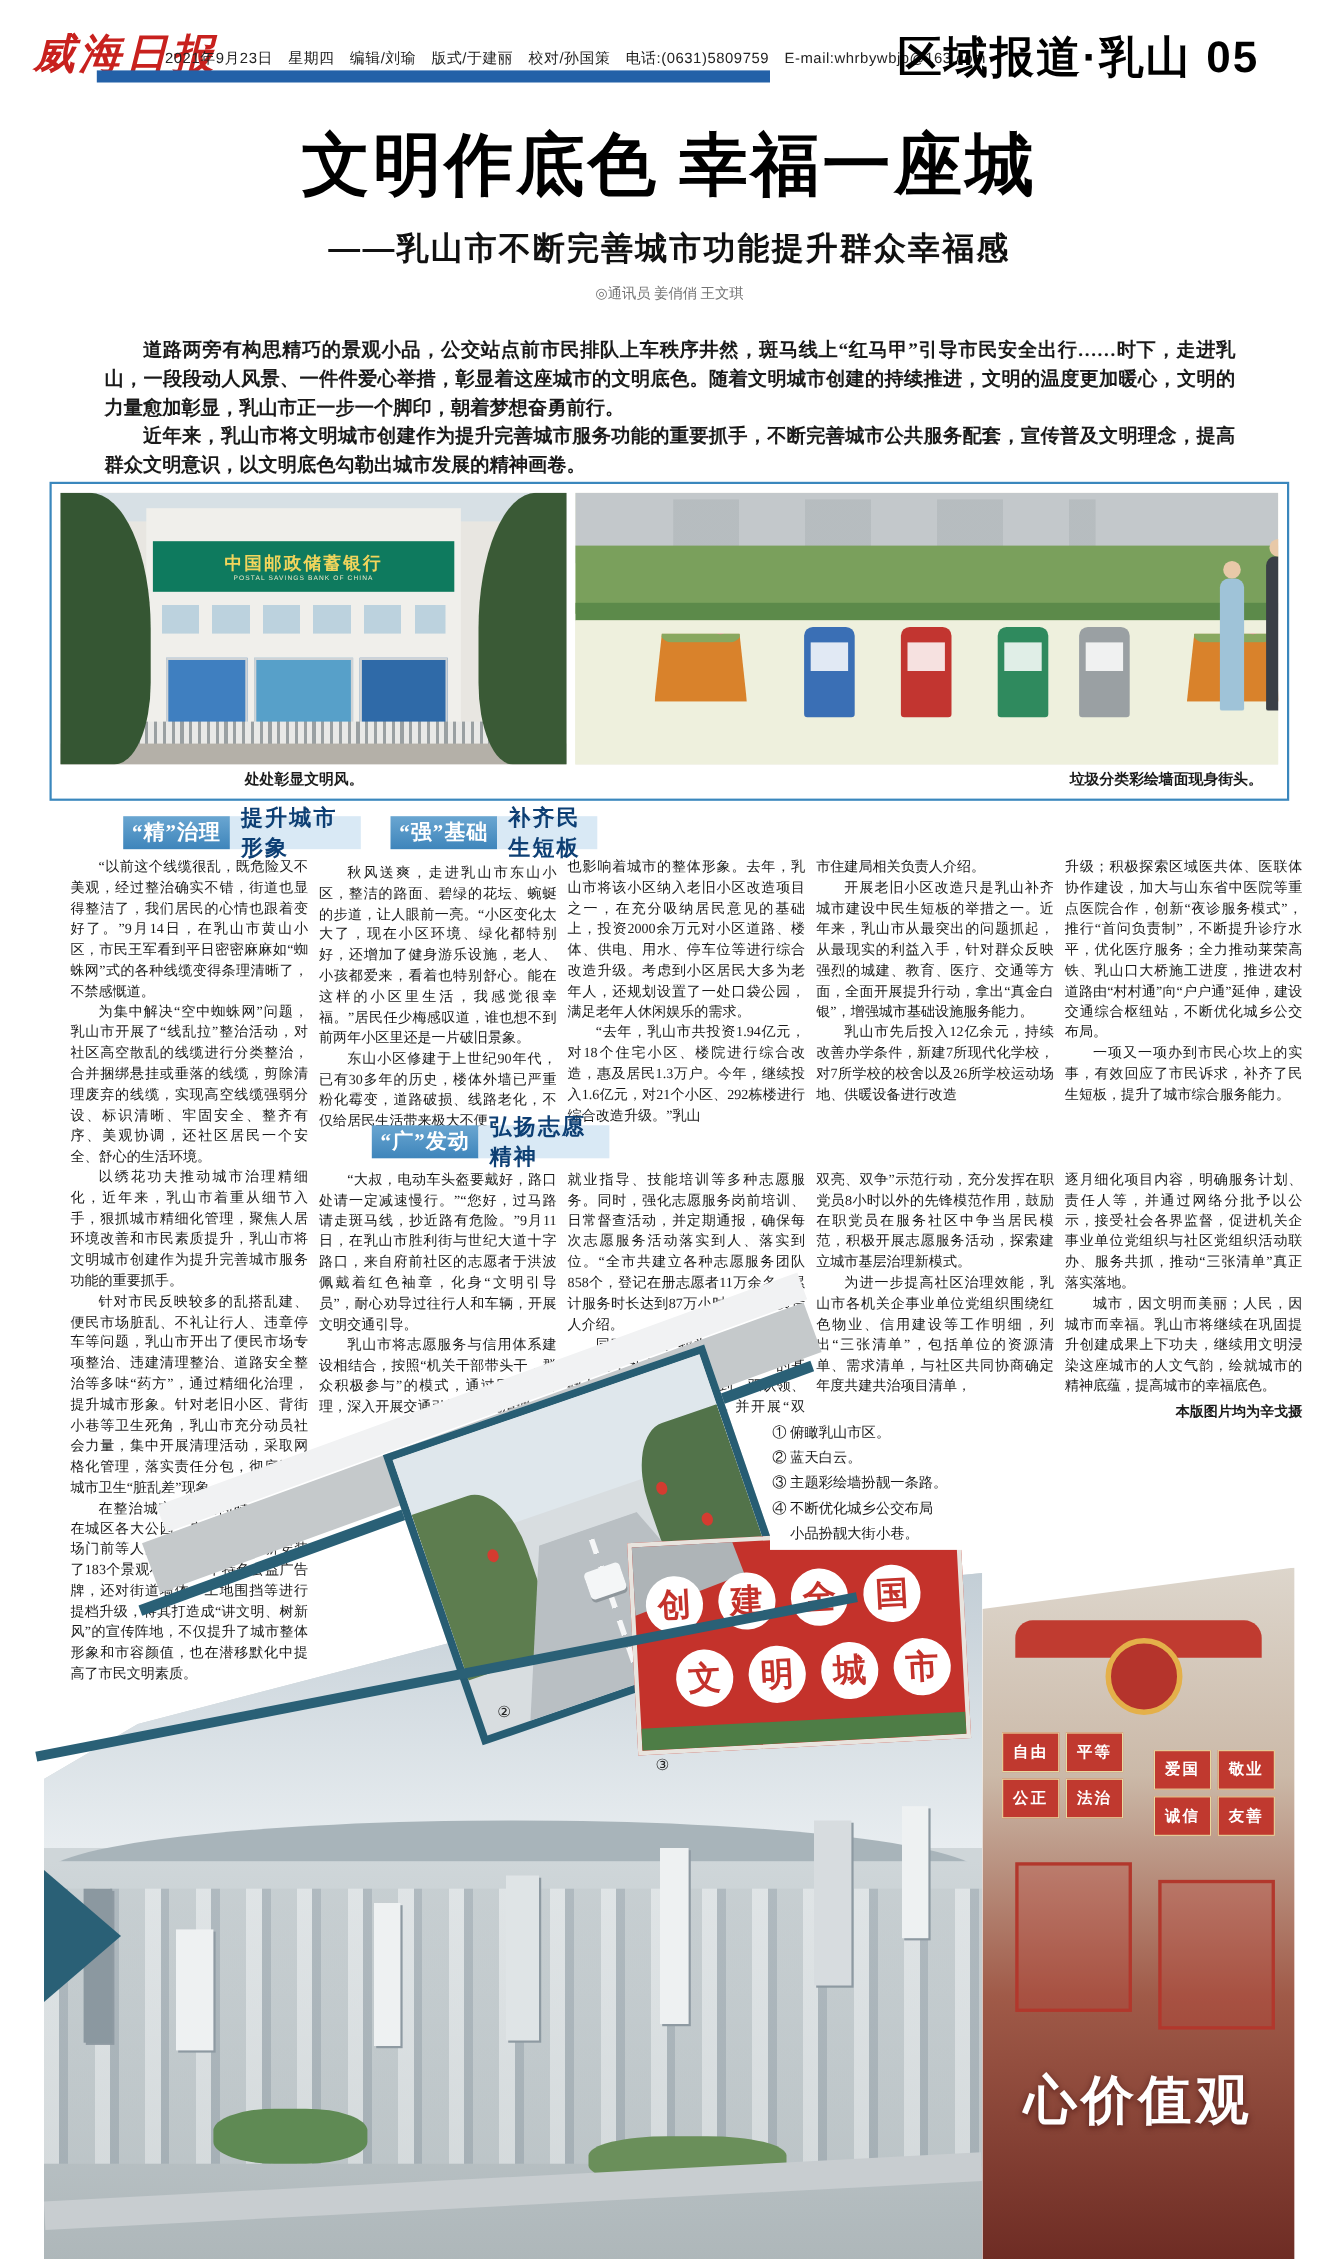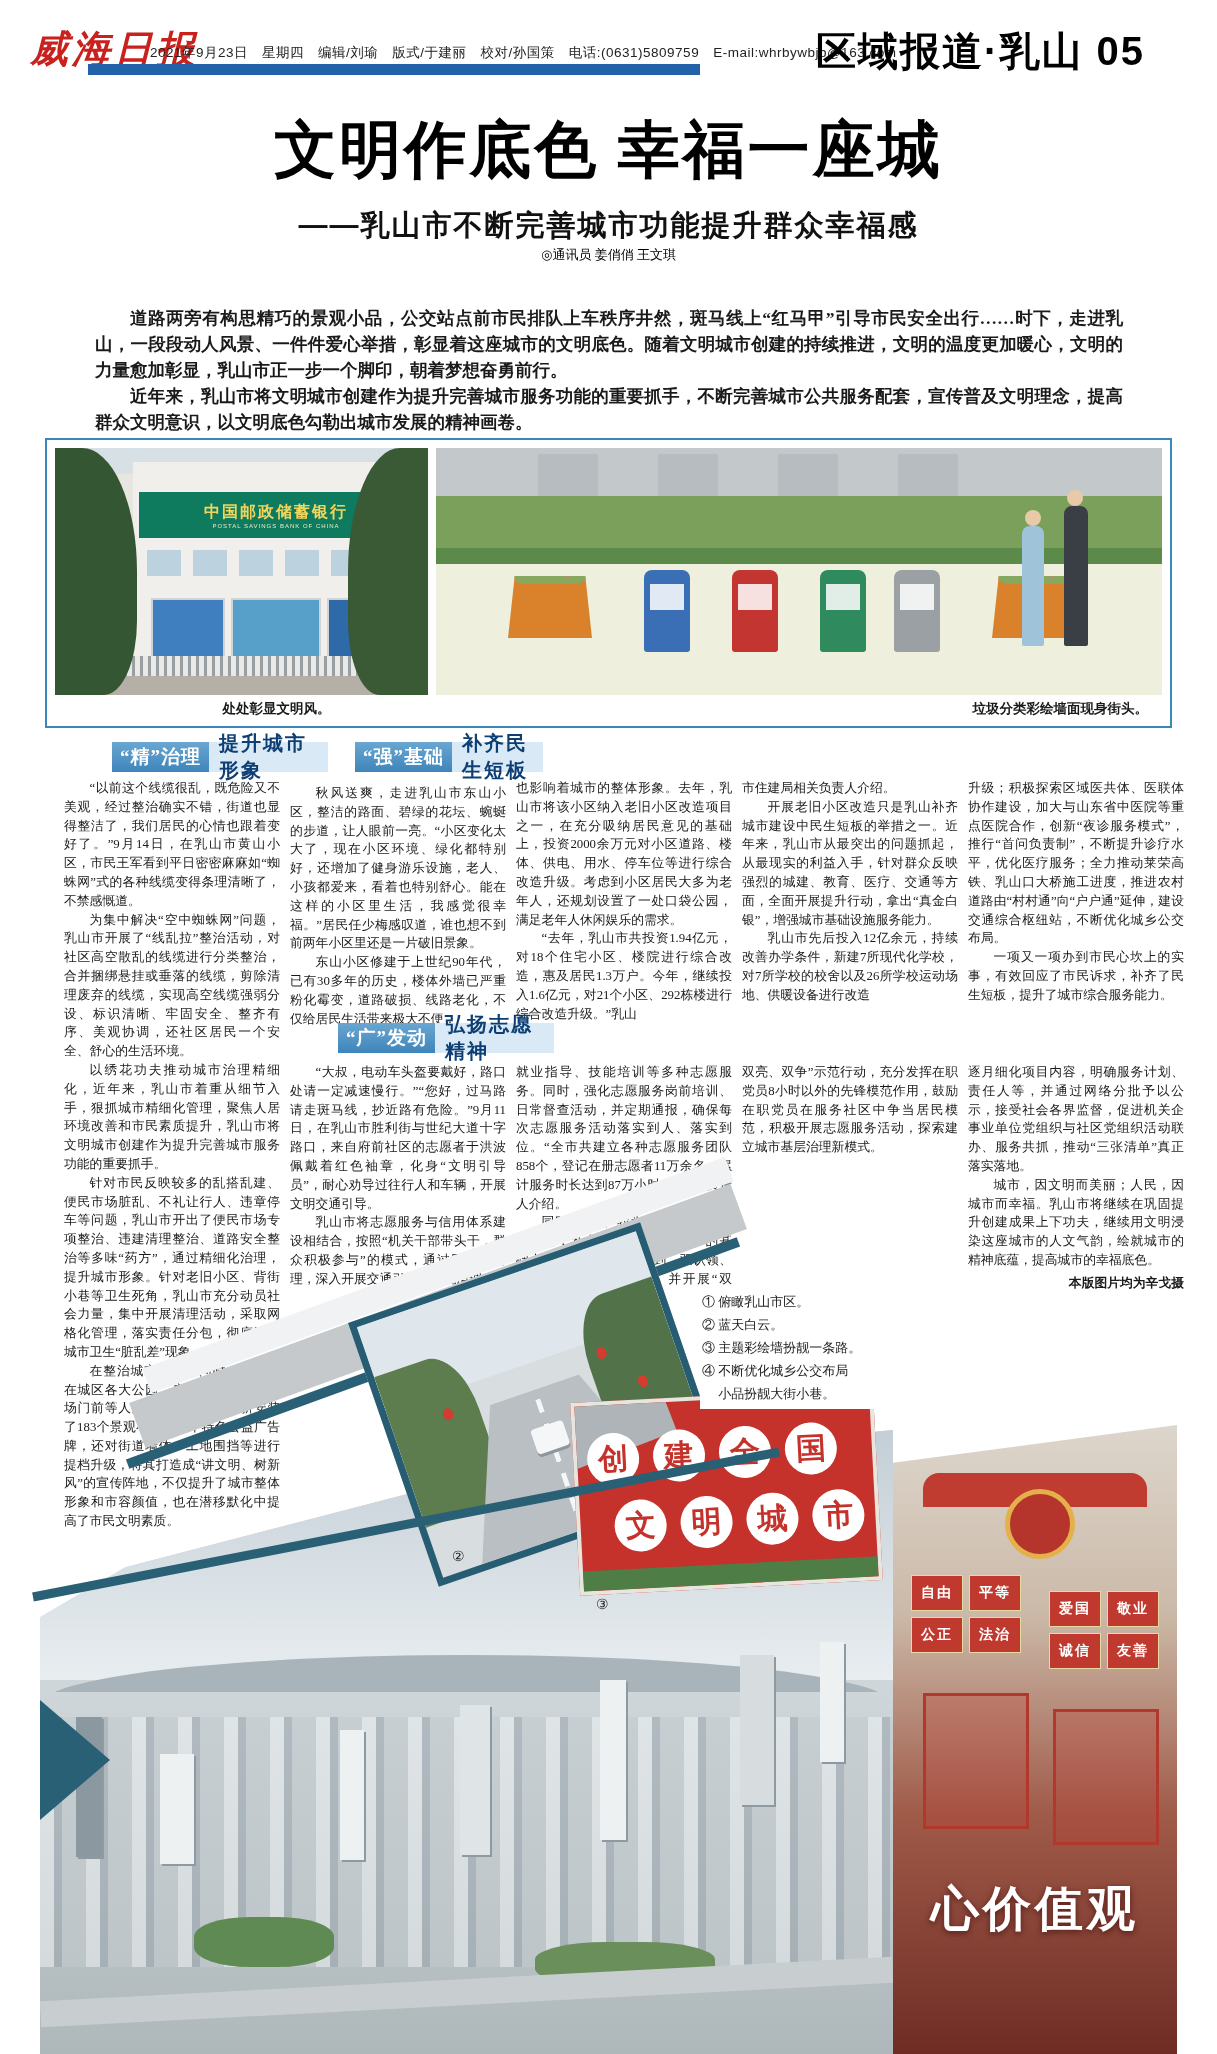--- a/index.html
+++ b/index.html
@@ -13,33 +13,33 @@
              font-family:"Liberation Sans","DejaVu Sans",sans-serif;}
   .mast-section{position:absolute;right:72px;top:24px;font-size:40px;font-weight:900;color:#000;
                 letter-spacing:2px;font-family:"Liberation Sans","DejaVu Sans",sans-serif;}
   .mast-bar{position:absolute;left:88px;top:64px;width:612px;height:11px;background:#2361a8;}
 
   
   .headline{position:absolute;left:0;top:108px;width:1217px;text-align:center;}
   .hl-title{font-size:62px;font-weight:900;letter-spacing:3px;color:#000;}
   .hl-sub{margin-top:14px;font-size:29px;font-weight:600;color:#111;letter-spacing:2px;
           font-family:"Liberation Sans","DejaVu Sans",sans-serif;}
-  .hl-byline{font-size:13px;color:#000000;}
+  .hl-byline{margin-top:12px;font-size:13px;color:#737373;}
 
   
   .intro{position:absolute;left:95px;top:305px;width:1028px;font-size:17.5px;line-height:26px;
          font-weight:600;text-align:justify;}
   .intro p{margin:0;text-indent:2em;}
 
   
   .photo-box{position:absolute;left:45px;top:438px;width:1123px;height:286px;
              border:2px solid #3a87bd;background:#fff;}
   .pb-row{position:absolute;left:8px;top:8px;width:1107px;height:247px;display:flex;gap:8px;}
   .ph{position:relative;overflow:hidden;background:#dfe3e5;}
-  .ph-bank{width:373px;height:247px;background:#e8e6e1;}
+  .ph-bank{width:460px;height:247px;background:#e8e6e1;}
   .bank-sky{position:absolute;left:0;top:0;width:100%;height:26px;background:#d7e0e5;}
   .bank-bld{position:absolute;left:78px;top:14px;width:286px;height:196px;background:#f0efeb;}
   .bank-sign{position:absolute;left:84px;top:44px;width:274px;height:46px;background:#0e7a5e;
              display:flex;flex-direction:column;align-items:center;justify-content:center;}
   .bank-sign .cn{color:#f2d55c;font-size:16px;font-weight:700;letter-spacing:2px;}
   .bank-sign .en{color:#efe9c9;font-size:6px;letter-spacing:1px;font-family:"Liberation Sans",sans-serif;}
   .bank-win{position:absolute;left:92px;top:102px;width:258px;height:26px;
             background:repeating-linear-gradient(90deg,#bcd2de 0 34px,#f0efeb 34px 46px);}
   .bank-bill{position:absolute;top:150px;height:58px;background:#3f7fc0;border:2px solid #cfd3d6;}
   .bb1{left:96px;width:70px;} .bb2{left:176px;width:86px;background:#57a0c9;} .bb3{left:272px;width:76px;background:#2f6aa8;}
@@ -266,20 +266,21 @@
     <p class="ni">就业指导、技能培训等多种志愿服务。同时，强化志愿服务岗前培训、日常督查活动，并定期通报，确保每次志愿服务活动落实到人、落实到位。“全市共建立各种志愿服务团队858个，登记在册志愿者11万余名，累计服务时长达到87万小时。”相关负责人介绍。</p>
     <p>同时，结合“我为群众办实事”实践活动，乳山市在党员“双报到”的基础上，探索建立了“双报到、双认领、双服务、双评价”机制，并开展“双岗、</p>
   </div>
   <div class="col c4a">
     <p class="ni">市住建局相关负责人介绍。</p>
     <p>开展老旧小区改造只是乳山补齐城市建设中民生短板的举措之一。近年来，乳山市从最突出的问题抓起，从最现实的利益入手，针对群众反映强烈的城建、教育、医疗、交通等方面，全面开展提升行动，拿出“真金白银”，增强城市基础设施服务能力。</p>
     <p>乳山市先后投入12亿余元，持续改善办学条件，新建7所现代化学校，对7所学校的校舍以及26所学校运动场地、供暖设备进行改造</p>
   </div>
   <div class="col c4b">
     <p class="ni">双亮、双争”示范行动，充分发挥在职党员8小时以外的先锋模范作用，鼓励在职党员在服务社区中争当居民模范，积极开展志愿服务活动，探索建立城市基层治理新模式。</p>
+    <p>为进一步提高社区治理效能，乳山市各机关企事业单位党组织围绕红色物业、信用建设等工作明细，列出“三张清单”，包括单位的资源清单、需求清单，与社区共同协商确定年度共建共治项目清单，</p>
   </div>
   <div class="col c5a">
     <p class="ni">升级；积极探索区域医共体、医联体协作建设，加大与山东省中医院等重点医院合作，创新“夜诊服务模式”，推行“首问负责制”，不断提升诊疗水平，优化医疗服务；全力推动莱荣高铁、乳山口大桥施工进度，推进农村道路由“村村通”向“户户通”延伸，建设交通综合枢纽站，不断优化城乡公交布局。</p>
     <p>一项又一项办到市民心坎上的实事，有效回应了市民诉求，补齐了民生短板，提升了城市综合服务能力。</p>
   </div>
   <div class="col c5b">
     <p class="ni">逐月细化项目内容，明确服务计划、责任人等，并通过网络分批予以公示，接受社会各界监督，促进机关企事业单位党组织与社区党组织活动联办、服务共抓，推动“三张清单”真正落实落地。</p>
     <p>城市，因文明而美丽；人民，因城市而幸福。乳山市将继续在巩固提升创建成果上下功夫，继续用文明浸染这座城市的人文气韵，绘就城市的精神底蕴，提高城市的幸福底色。</p>
     <span class="credit">本版图片均为辛戈摄</span>
   </div>

